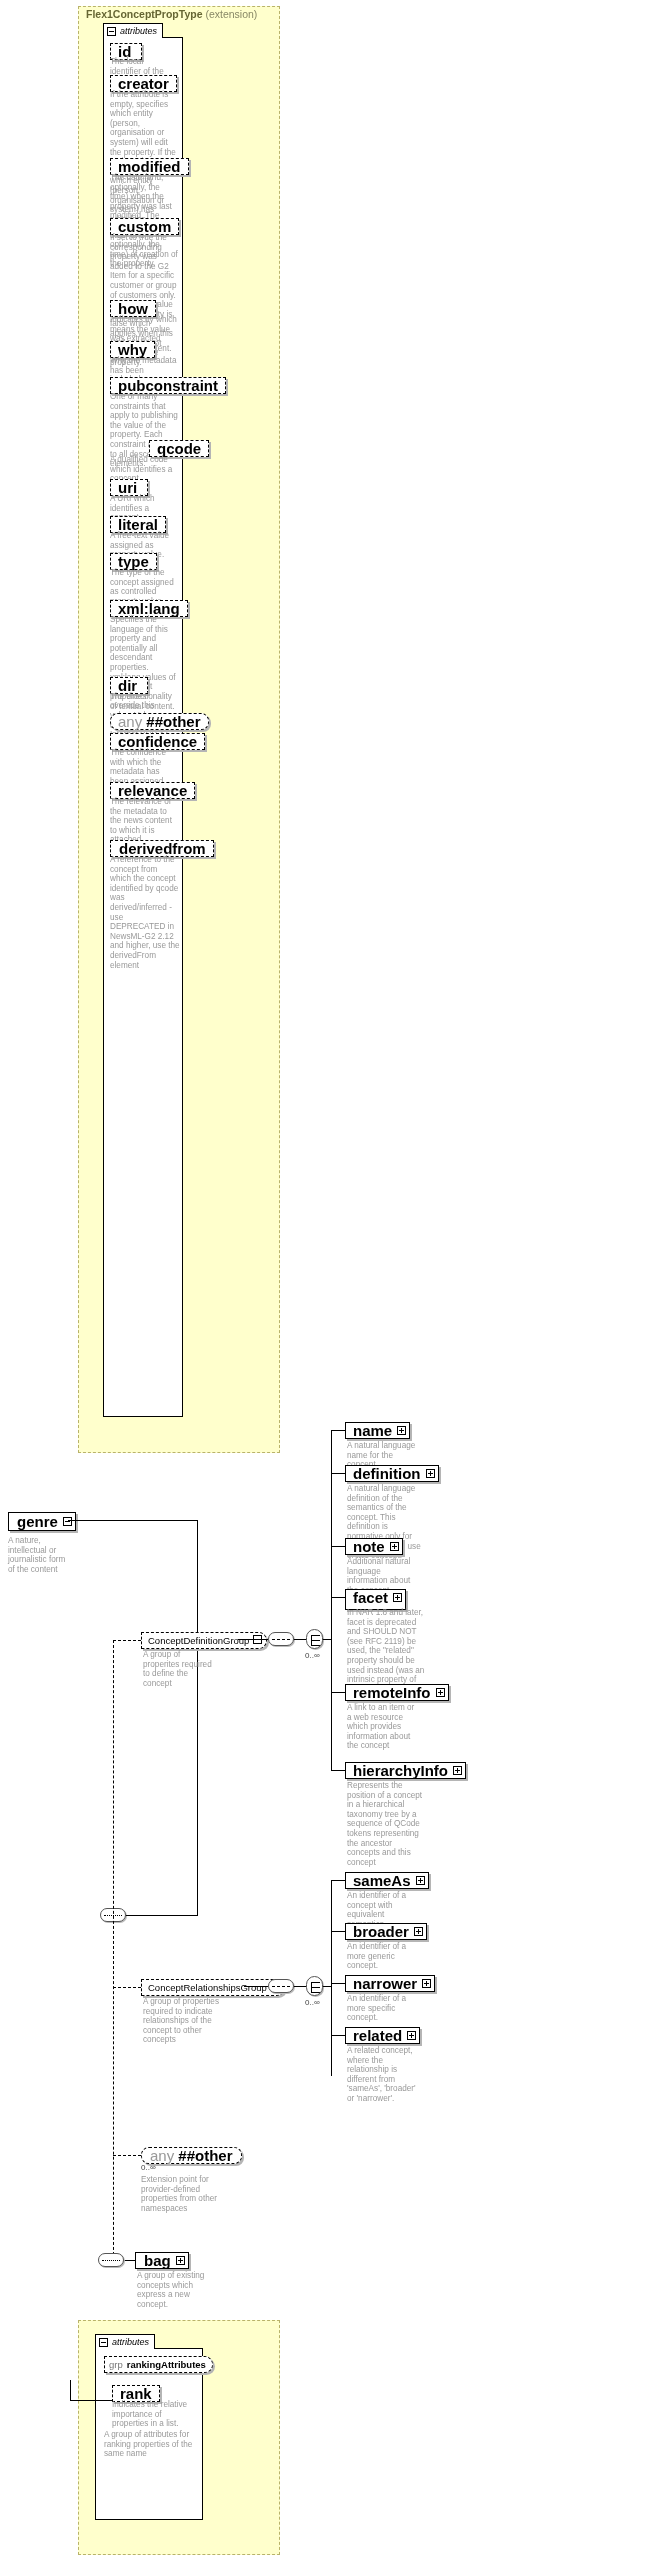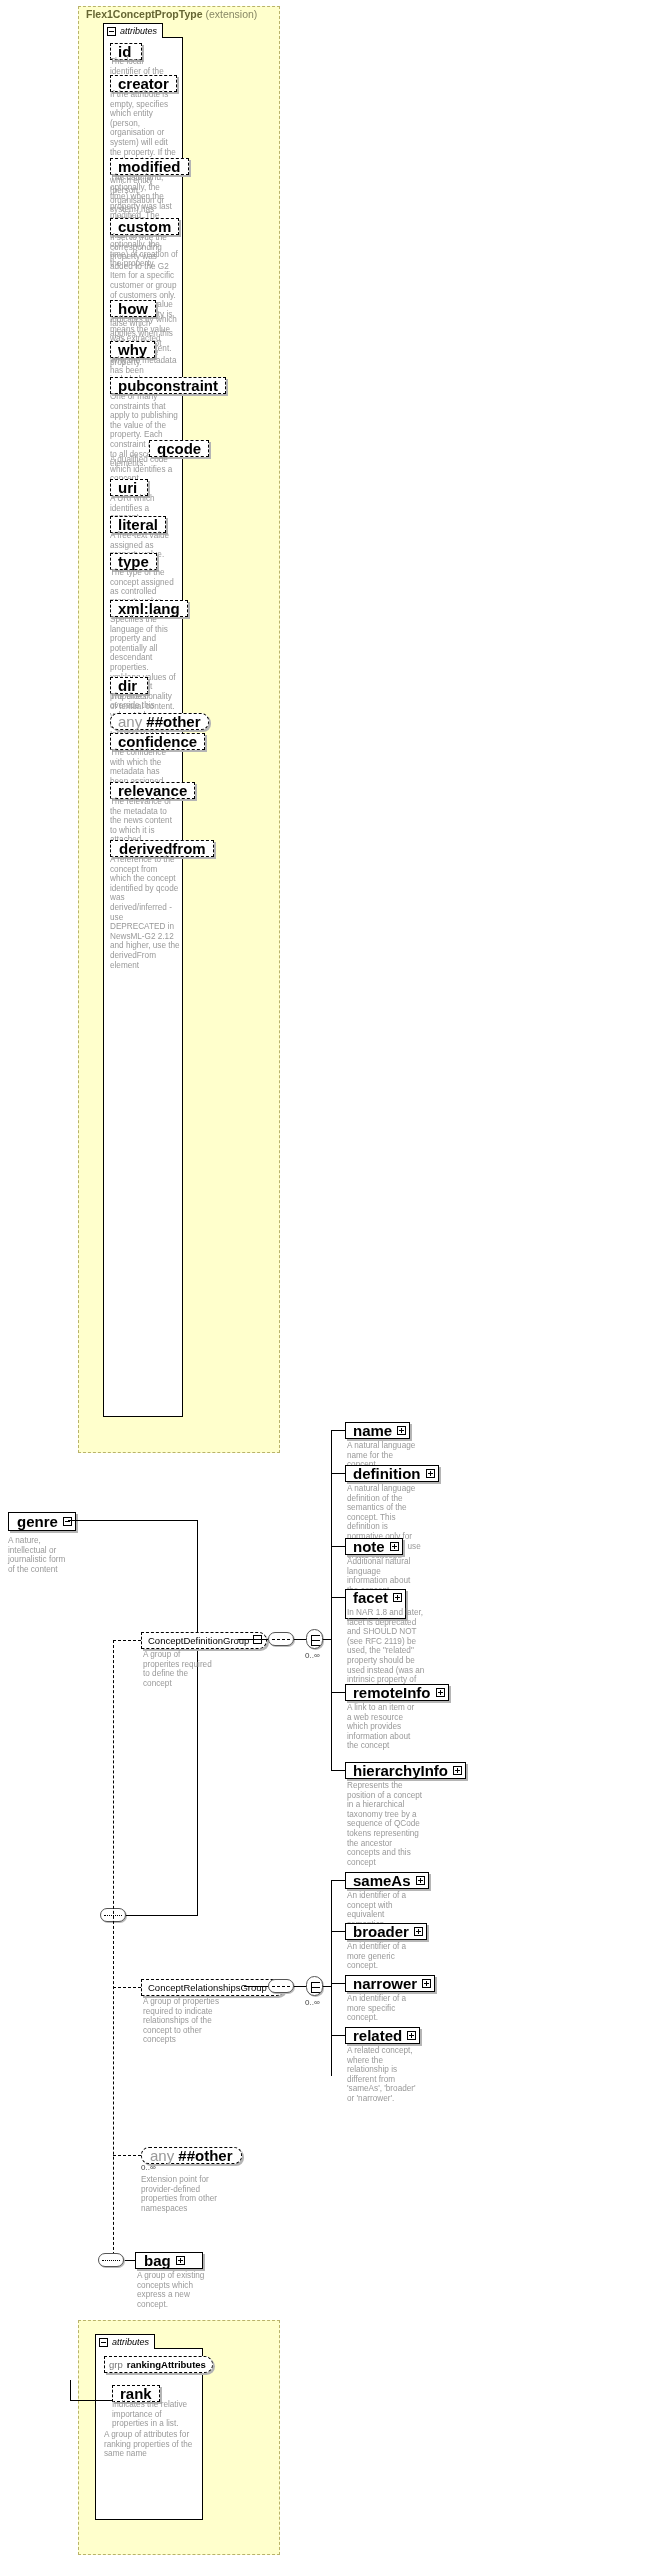--- a/index.html
+++ b/index.html
@@ -290,21 +290,21 @@
   <div class="desc" style="left:347px; top:1484px; width:78px;">A natural language definition of the semantics of the concept. This definition is normative only for the scope of the use of this concept.</div>
 
   <div class="h-line" style="left:331px; top:1546px; width:14px;"></div>
   <div class="chip solid elem" style="left:345px; top:1538px; padding:2px 3px 2px 7px;">
     <span>note</span>
     <span class="expander plus"></span>
   </div>
   <div class="desc" style="left:347px; top:1557px; width:74px;">Additional natural language information about the concept.</div>
 
   <div class="h-line" style="left:331px; top:1597px; width:14px;"></div>
-  <div class="chip solid elem" style="left:345px; top:1589px; padding:2px 3px 15px 7px;">
+  <div class="chip solid elem" style="left:345px; top:1589px; padding:2px 3px 6px 7px;">
     <span>facet</span>
     <span class="expander plus"></span>
   </div>
   <div class="desc" style="left:347px; top:1608px; width:78px;">In NAR 1.8 and later, facet is deprecated and SHOULD NOT (see RFC 2119) be used, the "related" property should be used instead (was an intrinsic property of the concept.)</div>
 
   <div class="h-line" style="left:331px; top:1692px; width:14px;"></div>
   <div class="chip solid elem" style="left:345px; top:1684px; padding:2px 3px 2px 7px;">
     <span>remoteInfo</span>
     <span class="expander plus"></span>
   </div>
@@ -365,21 +365,21 @@
   </div>
   <div class="desc" style="left:347px; top:2046px; width:78px;">A related concept, where the relationship is different from 'sameAs', 'broader' or 'narrower'.</div>
 
   <div class="chip round" style="left:141px; top:2147px; padding:2px 8px;">
     <span class="any">any</span>
     <b>##other</b>
   </div>
   <div class="card" style="left:141px; top:2163px;">0..∞</div>
   <div class="desc" style="left:141px; top:2175px; width:80px;">Extension point for provider-defined properties from other namespaces</div>
 
-  <div class="chip solid elem" style="left:135px; top:2252px; padding:2px 17px 2px 8px;">
+  <div class="chip solid elem" style="left:135px; top:2252px; padding:2px 3px 2px 8px;">
     <span>bag</span>
     <span class="expander plus"></span>
   </div>
   <div class="desc" style="left:137px; top:2271px; width:78px;">A group of existing concepts which express a new concept.</div>
 
   <div class="type-box" style="left:78px; top:2320px; width:202px; height:235px;"></div>
 
   <div class="attr-panel2" style="left:95px; top:2348px; width:108px; height:172px;"></div>
   <div class="attr-tab" style="left:95px; top:2334px;">
     <span class="expander"></span>

